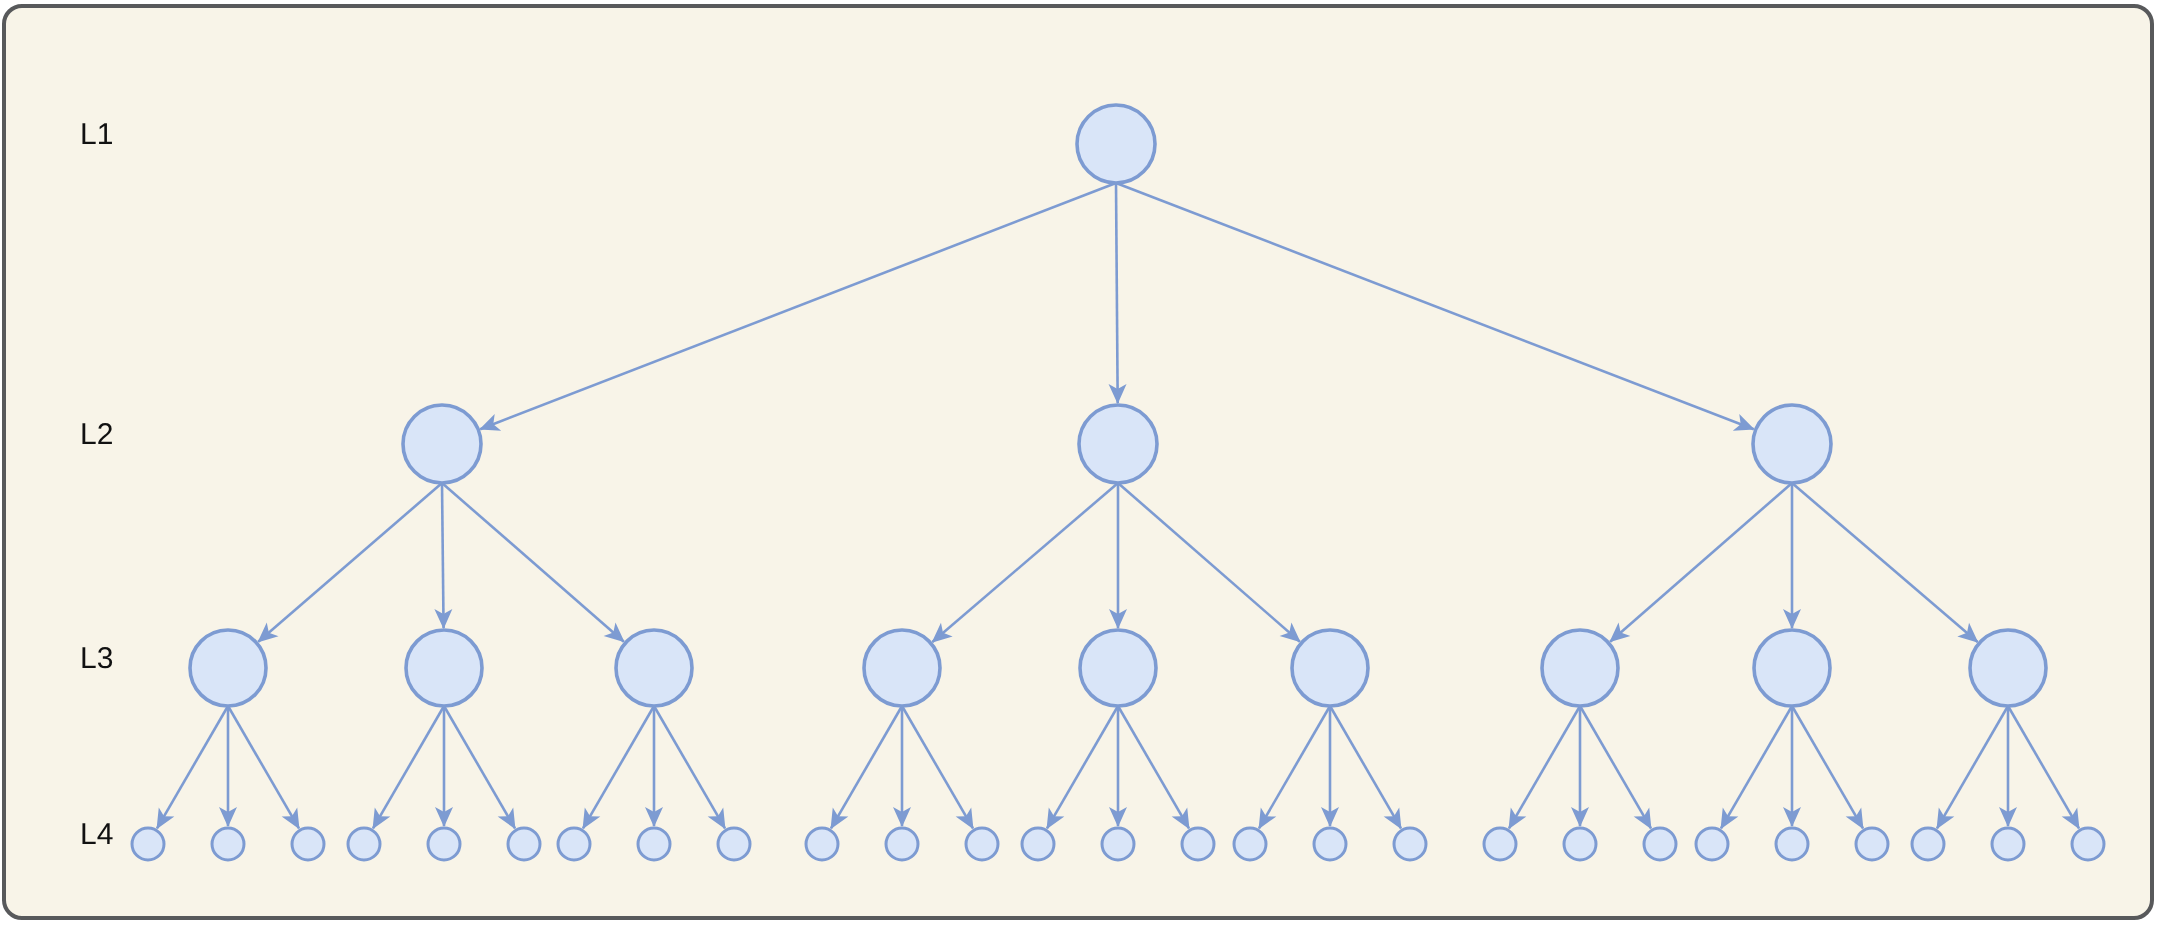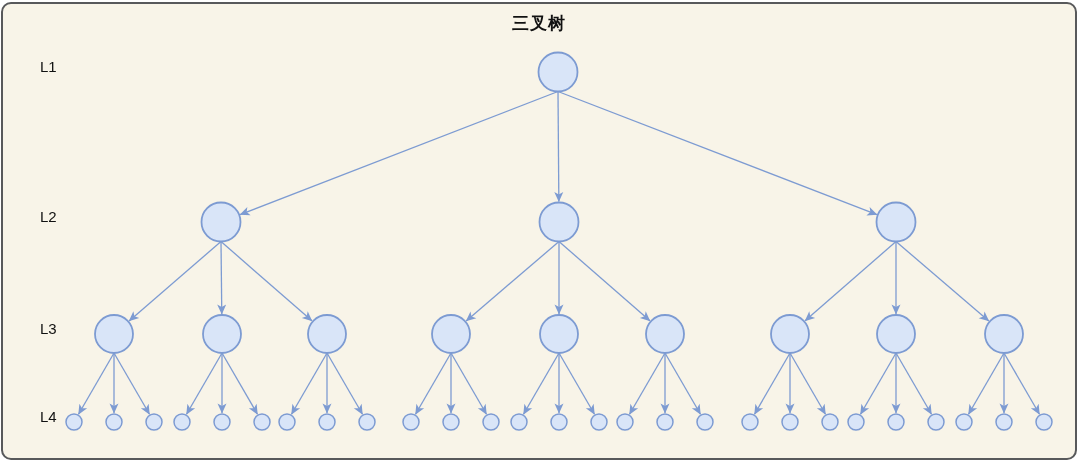--- a/index.html
+++ b/index.html
@@ -50,21 +50,20 @@
     font-weight: 500;
     fill: #111111;
     font-family: "Liberation Sans", "DejaVu Sans", sans-serif;
   }
 </style>
 </head>
 <body>
 
 <div class="stage">
   <div class="canvas">
-    <div class="diagram-title">三叉树</div>
     <svg class="tree" viewBox="0 0 1076 458" xmlns="http://www.w3.org/2000/svg">
         <defs>
           <marker id="arrow" markerWidth="11" markerHeight="9" refX="9.5" refY="4.5" orient="auto" markerUnits="userSpaceOnUse" overflow="visible">
             <path d="M0,0 L10,4.5 L0,9 L2.5,4.5 z" fill="#7d9bd2"></path>
           </marker>
         </defs>
         <g>
           <line x1="555" y1="87.5" x2="237.1167218192549" y2="210.59723383557042" stroke="#7d9bd2" stroke-width="1.3" marker-end="url(#arrow)"></line>
           <line x1="555" y1="87.5" x2="555.8429164892237" y2="197.50060184369693" stroke="#7d9bd2" stroke-width="1.3" marker-end="url(#arrow)"></line>
           <line x1="555" y1="87.5" x2="873.8759095773568" y2="210.61629053208594" stroke="#7d9bd2" stroke-width="1.3" marker-end="url(#arrow)"></line>

